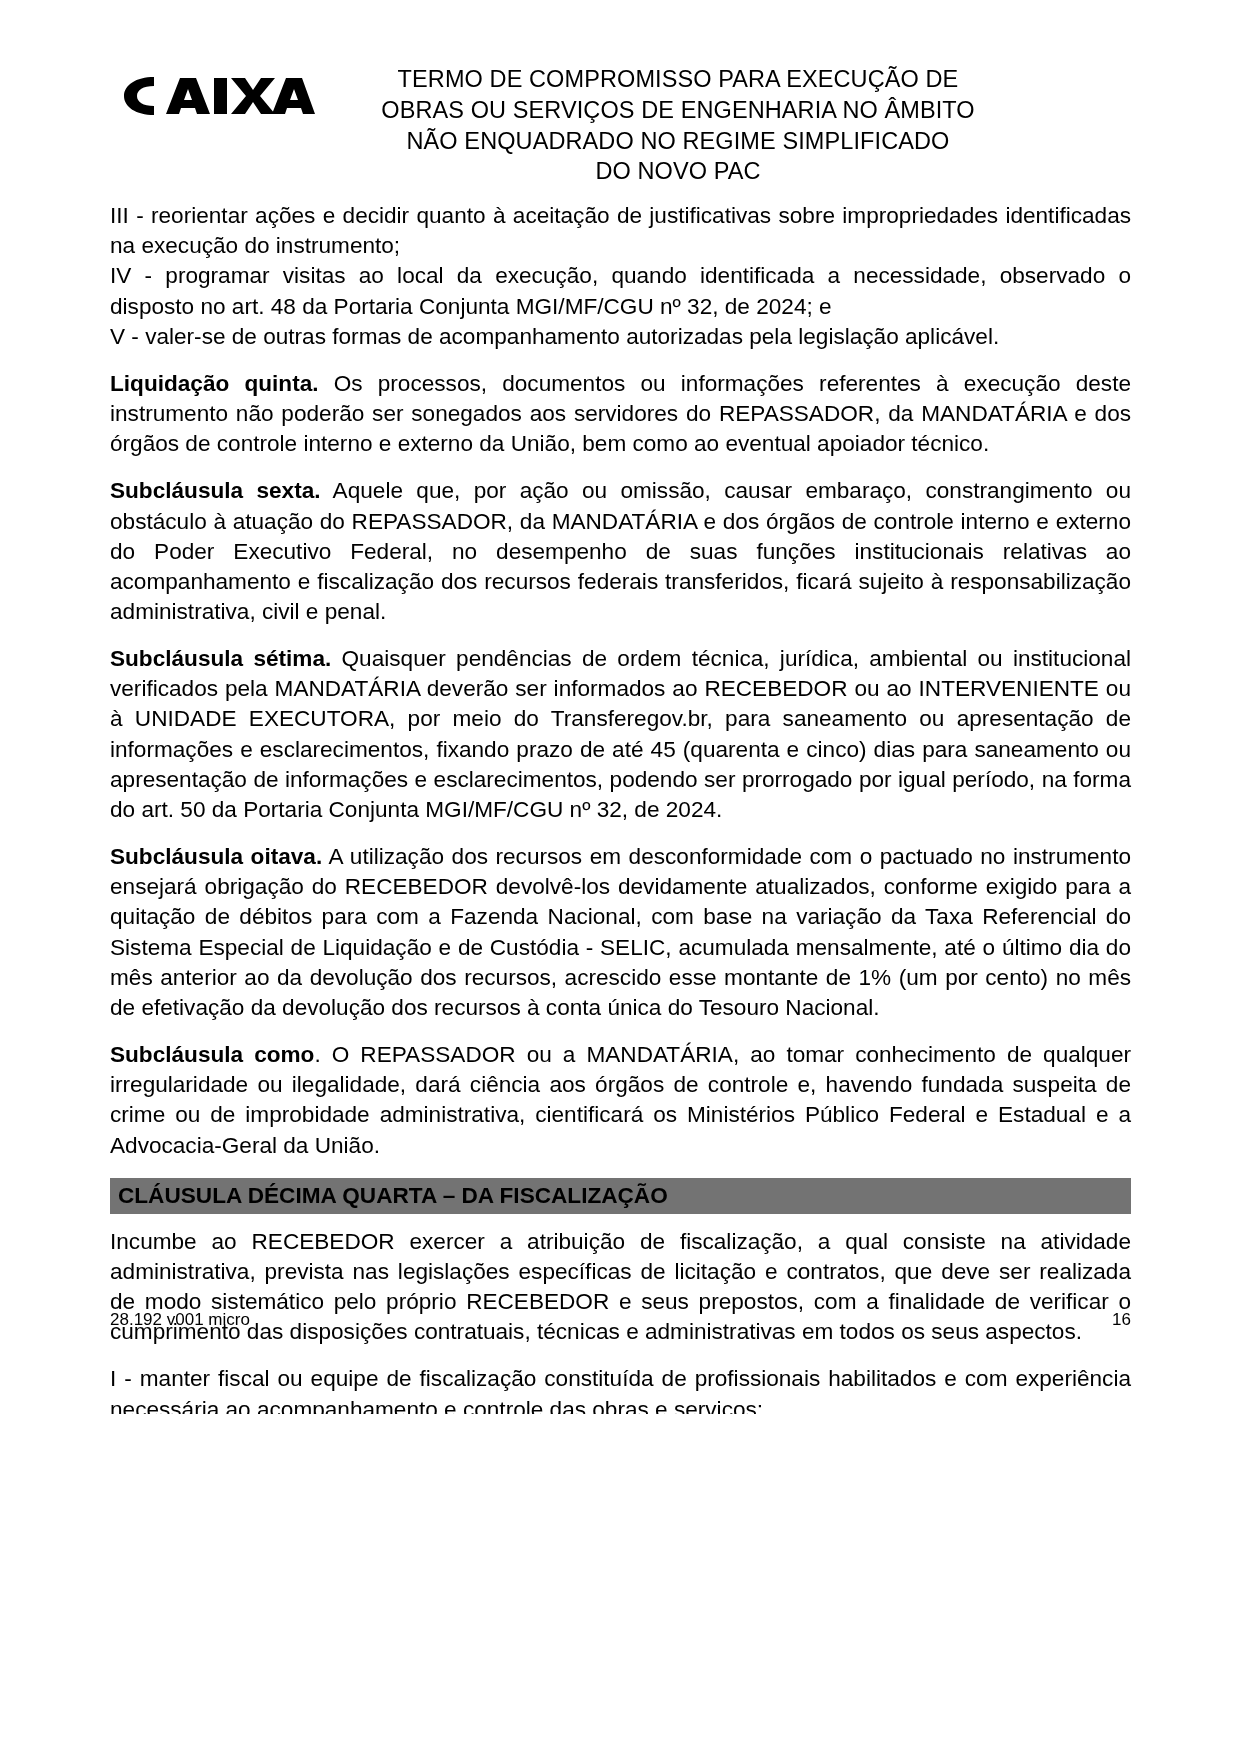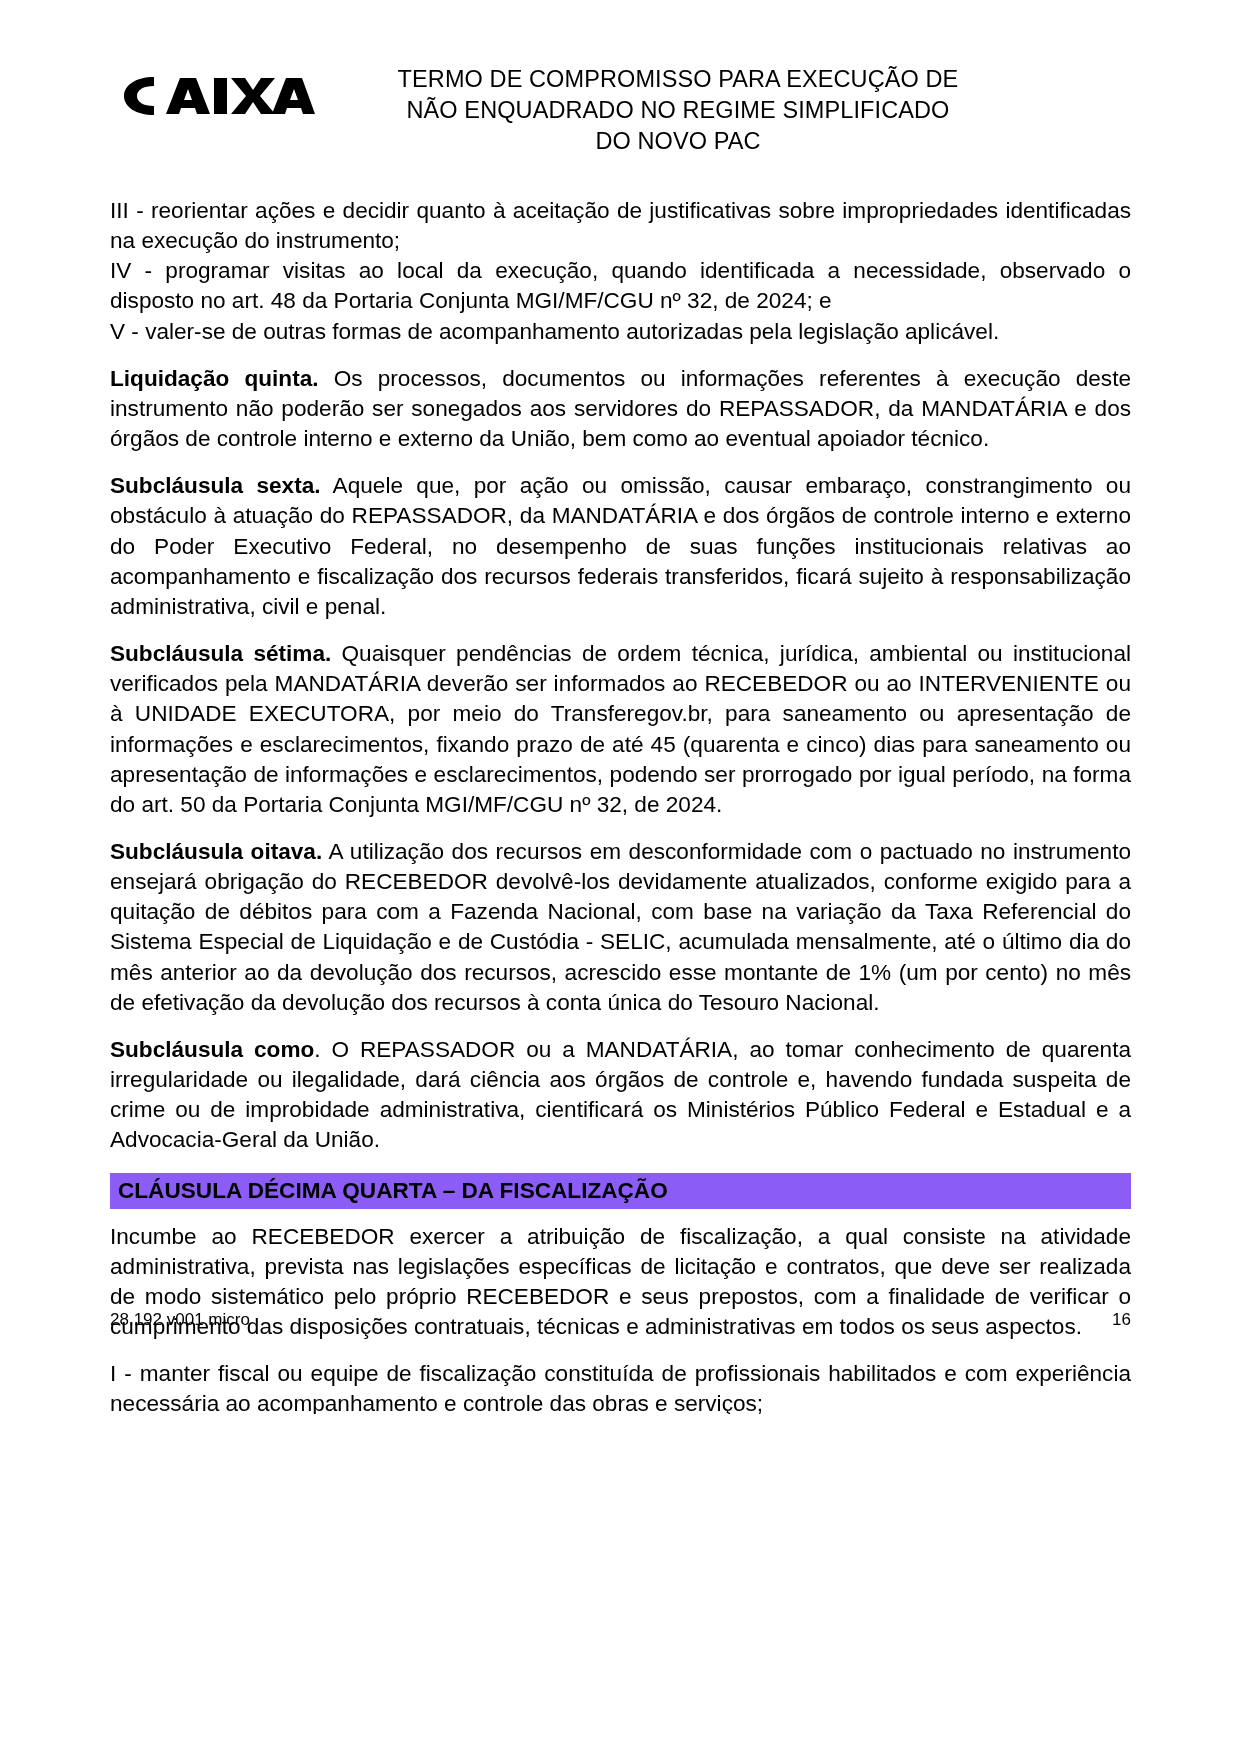--- a/index.html
+++ b/index.html
@@ -54,21 +54,21 @@
     margin: 0 0 0 0;
     text-align: justify;
     text-justify: inter-word;
   }
   .para.block { margin-bottom: 17px; }
   .para.tight { margin-bottom: 0; }
   .nospace { text-align: left; }
   b { font-weight: bold; }
 
   .section-head {
-    background: #8b5cf6;
+    background: #737373;
     font-weight: bold;
     font-size: 22.6px;
     padding: 4px 6px 5px 8px;
     margin: 2px 0 13px 0;
     line-height: 1.2;
   }
 
   
   .footer {
     position: absolute;
@@ -99,40 +99,41 @@
           <rect x="104" y="10" width="13" height="36"></rect>
 
           <path d="M121 10 L135 10 L143 22 L151 10 L165 10 L150 28 L165 46 L151 46 L143 34 L135 46 L121 46 L136 28 Z"></path>
 
           <path d="M176 10 L162 46 L175 46 L177 40 L191 40 L193 46 L205 46 L192 10 Z M180 32 L184 21 L188 32 Z"></path>
         </g>
       </svg>
     </div>
     <div class="header-title">
       <div>TERMO DE COMPROMISSO PARA EXECUÇÃO DE</div>
+      <div>OBRAS OU SERVIÇOS DE ENGENHARIA NO ÂMBITO</div>
       <div>NÃO ENQUADRADO NO REGIME SIMPLIFICADO</div>
       <div>DO NOVO PAC</div>
     </div>
   </div>
 
   <div class="content">
 
     <p class="para tight">III - reorientar ações e decidir quanto à aceitação de justificativas sobre impropriedades identificadas na execução do instrumento;</p>
     <p class="para tight">IV - programar visitas ao local da execução, quando identificada a necessidade, observado o disposto no art. 48 da Portaria Conjunta MGI/MF/CGU nº 32, de 2024; e</p>
     <p class="para block nospace">V - valer-se de outras formas de acompanhamento autorizadas pela legislação aplicável.</p>
 
     <p class="para block"><b>Liquidação quinta.</b><span> Os processos, documentos ou informações referentes à execução deste instrumento não poderão ser sonegados aos servidores do REPASSADOR, da MANDATÁRIA e dos órgãos de controle interno e externo da União, bem como ao eventual apoiador técnico.</span></p>
 
     <p class="para block"><b>Subcláusula sexta.</b><span> Aquele que, por ação ou omissão, causar embaraço, constrangimento ou obstáculo à atuação do REPASSADOR, da MANDATÁRIA e dos órgãos de controle interno e externo do Poder Executivo Federal, no desempenho de suas funções institucionais relativas ao acompanhamento e fiscalização dos recursos federais transferidos, ficará sujeito à responsabilização administrativa, civil e penal.</span></p>
 
     <p class="para block"><b>Subcláusula sétima.</b><span> Quaisquer pendências de ordem técnica, jurídica, ambiental ou institucional verificados pela MANDATÁRIA deverão ser informados ao RECEBEDOR ou ao INTERVENIENTE ou à UNIDADE EXECUTORA, por meio do Transferegov.br, para saneamento ou apresentação de informações e esclarecimentos, fixando prazo de até 45 (quarenta e cinco) dias para saneamento ou apresentação de informações e esclarecimentos, podendo ser prorrogado por igual período, na forma do art. 50 da Portaria Conjunta MGI/MF/CGU nº 32, de 2024.</span></p>
 
     <p class="para block"><b>Subcláusula oitava.</b><span> A utilização dos recursos em desconformidade com o pactuado no instrumento ensejará obrigação do RECEBEDOR devolvê-los devidamente atualizados, conforme exigido para a quitação de débitos para com a Fazenda Nacional, com base na variação da Taxa Referencial do Sistema Especial de Liquidação e de Custódia - SELIC, acumulada mensalmente, até o último dia do mês anterior ao da devolução dos recursos, acrescido esse montante de 1% (um por cento) no mês de efetivação da devolução dos recursos à conta única do Tesouro Nacional.</span></p>
 
-    <p class="para block"><b>Subcláusula como</b><span>. O REPASSADOR ou a MANDATÁRIA, ao tomar conhecimento de quarenta irregularidade ou ilegalidade, dará ciência aos órgãos de controle e, havendo fundada suspeita de crime ou de improbidade administrativa, cientificará os Ministérios Público Federal e Estadual e a Advocacia-Geral da União.</span></p>
+    <p class="para block"><b>Subcláusula como</b><span>. O REPASSADOR ou a MANDATÁRIA, ao tomar conhecimento de qualquer irregularidade ou ilegalidade, dará ciência aos órgãos de controle e, havendo fundada suspeita de crime ou de improbidade administrativa, cientificará os Ministérios Público Federal e Estadual e a Advocacia-Geral da União.</span></p>
 
     <div class="section-head">CLÁUSULA DÉCIMA QUARTA – DA FISCALIZAÇÃO</div>
 
     <p class="para block">Incumbe ao RECEBEDOR exercer a atribuição de fiscalização, a qual consiste na atividade administrativa, prevista nas legislações específicas de licitação e contratos, que deve ser realizada de modo sistemático pelo próprio RECEBEDOR e seus prepostos, com a finalidade de verificar o cumprimento das disposições contratuais, técnicas e administrativas em todos os seus aspectos.</p>
 
     <p class="para block">I - manter fiscal ou equipe de fiscalização constituída de profissionais habilitados e com experiência necessária ao acompanhamento e controle das obras e serviços;</p>
 
     <p class="para block"><b>Subcláusula primeira.</b><span> O RECEBEDOR, o INTERVENIENTE ou a UNIDADE EXECUTORA deverá:</span></p>
 
   </div>

